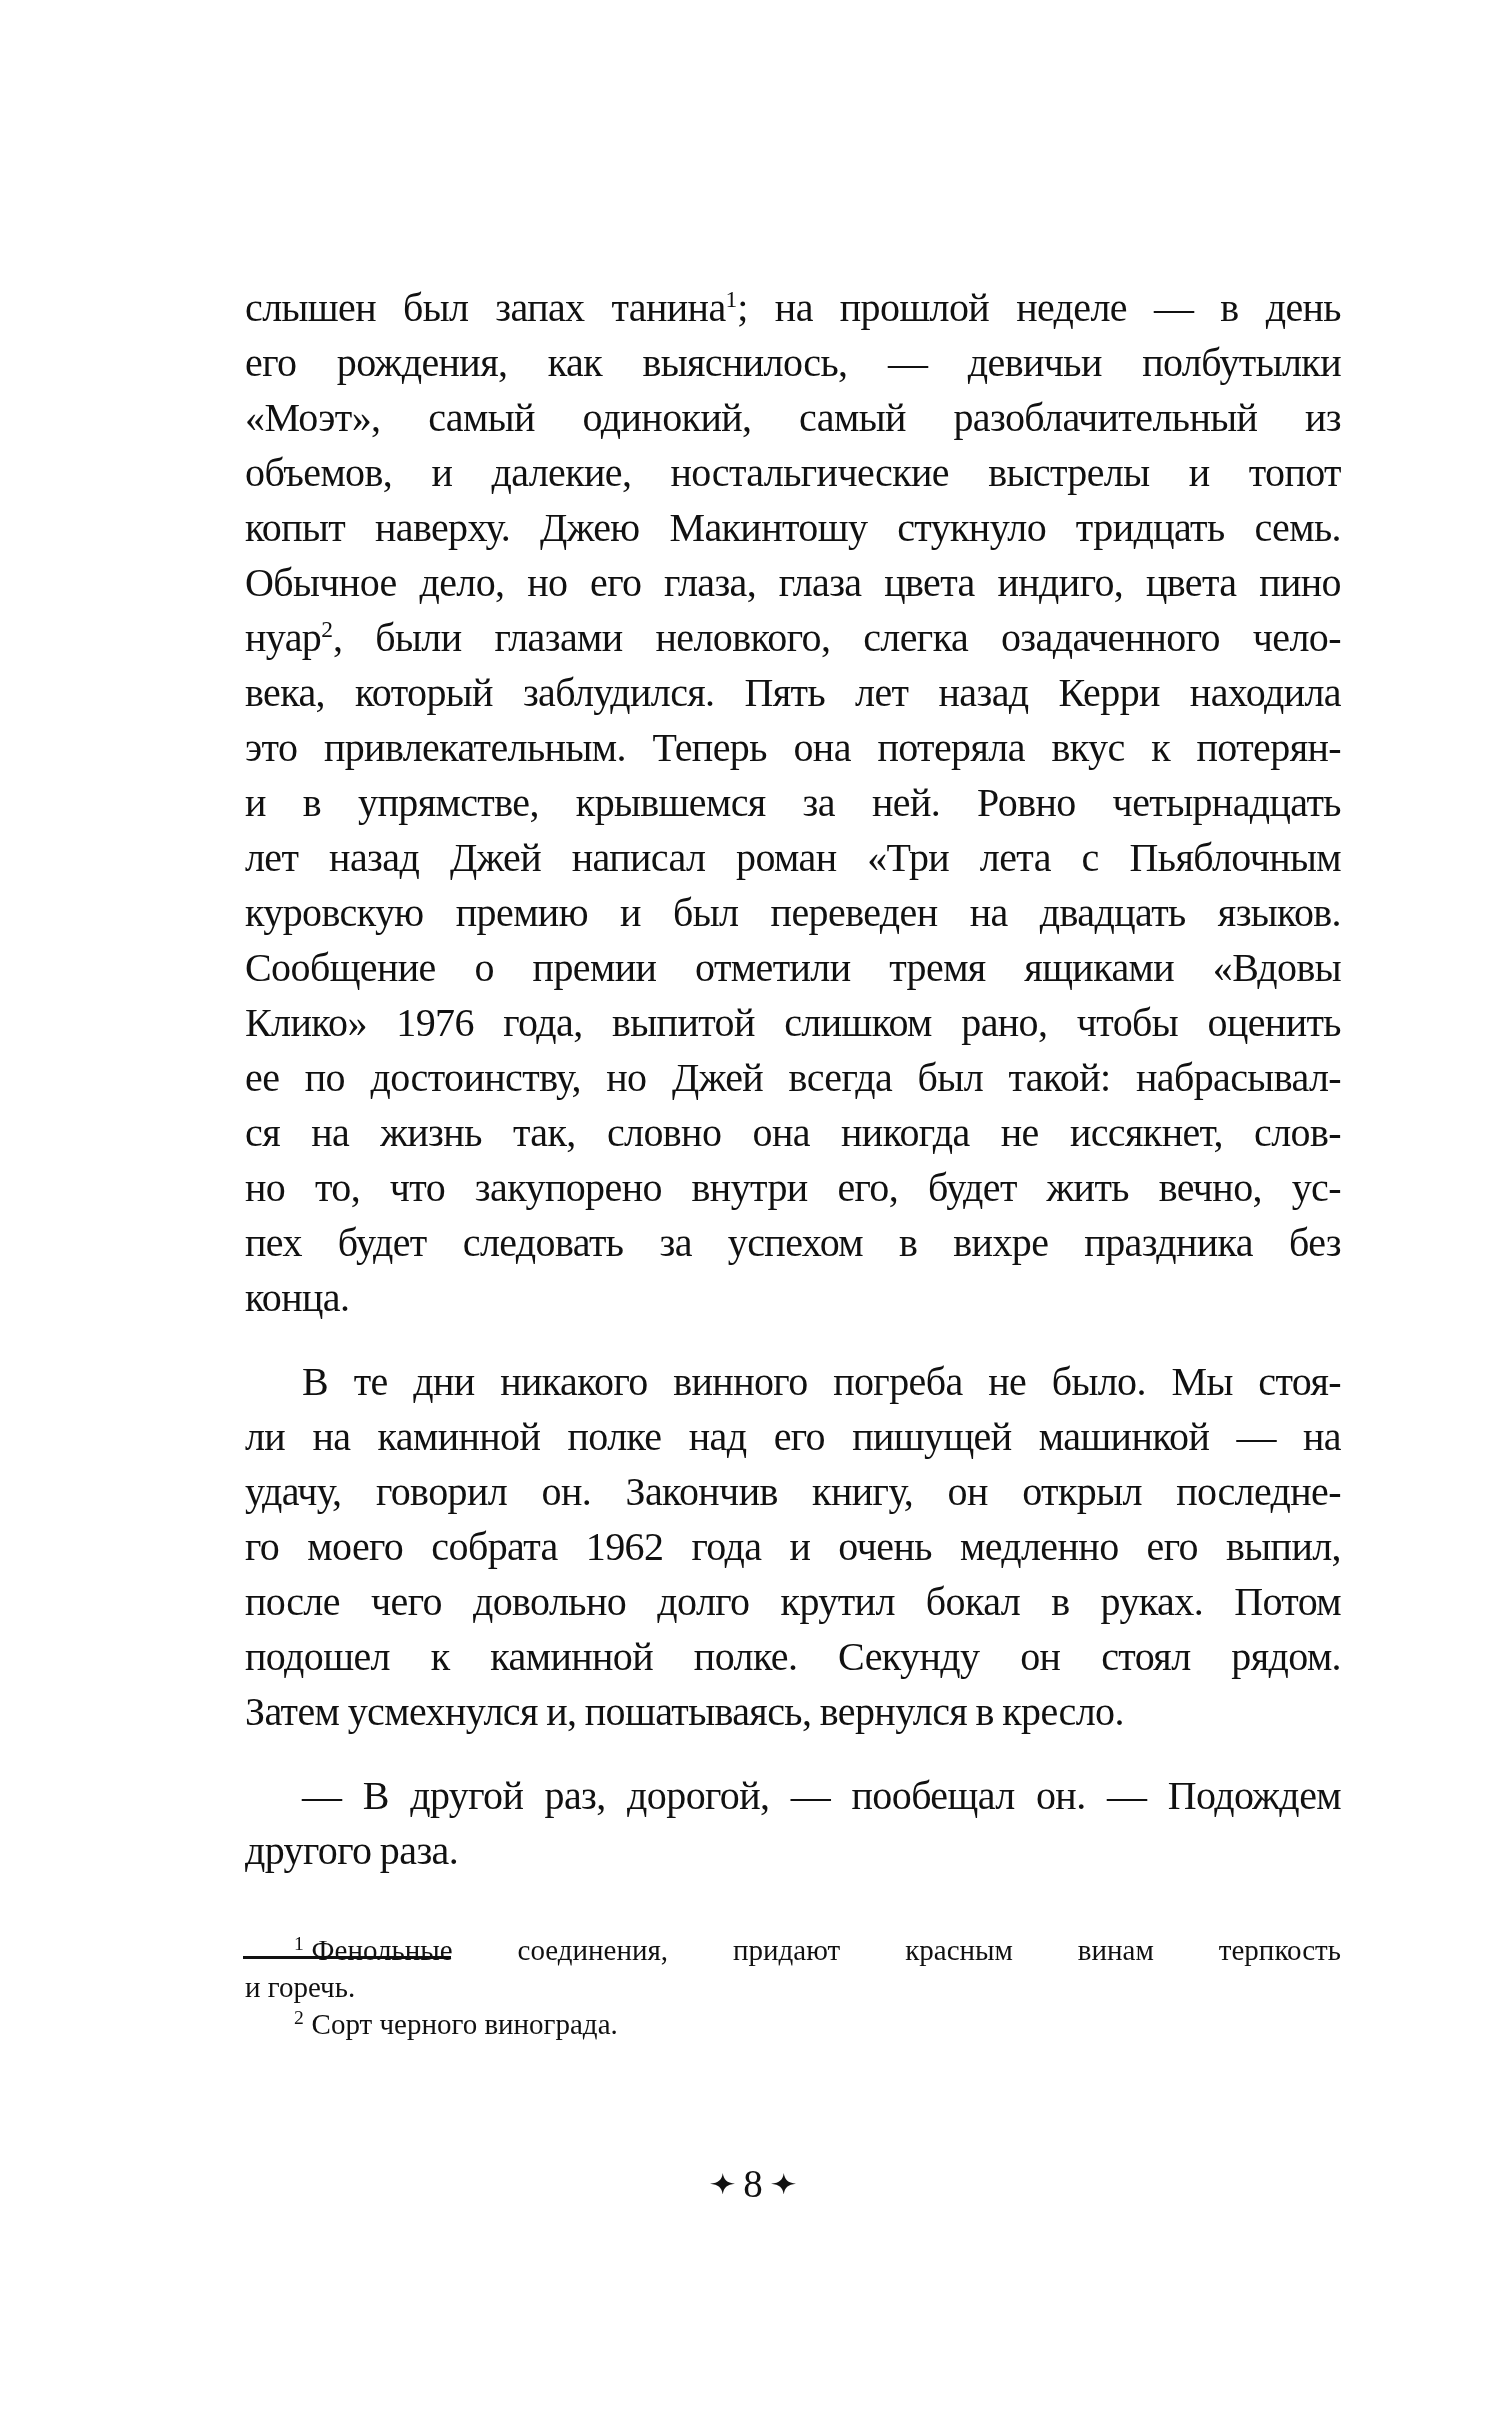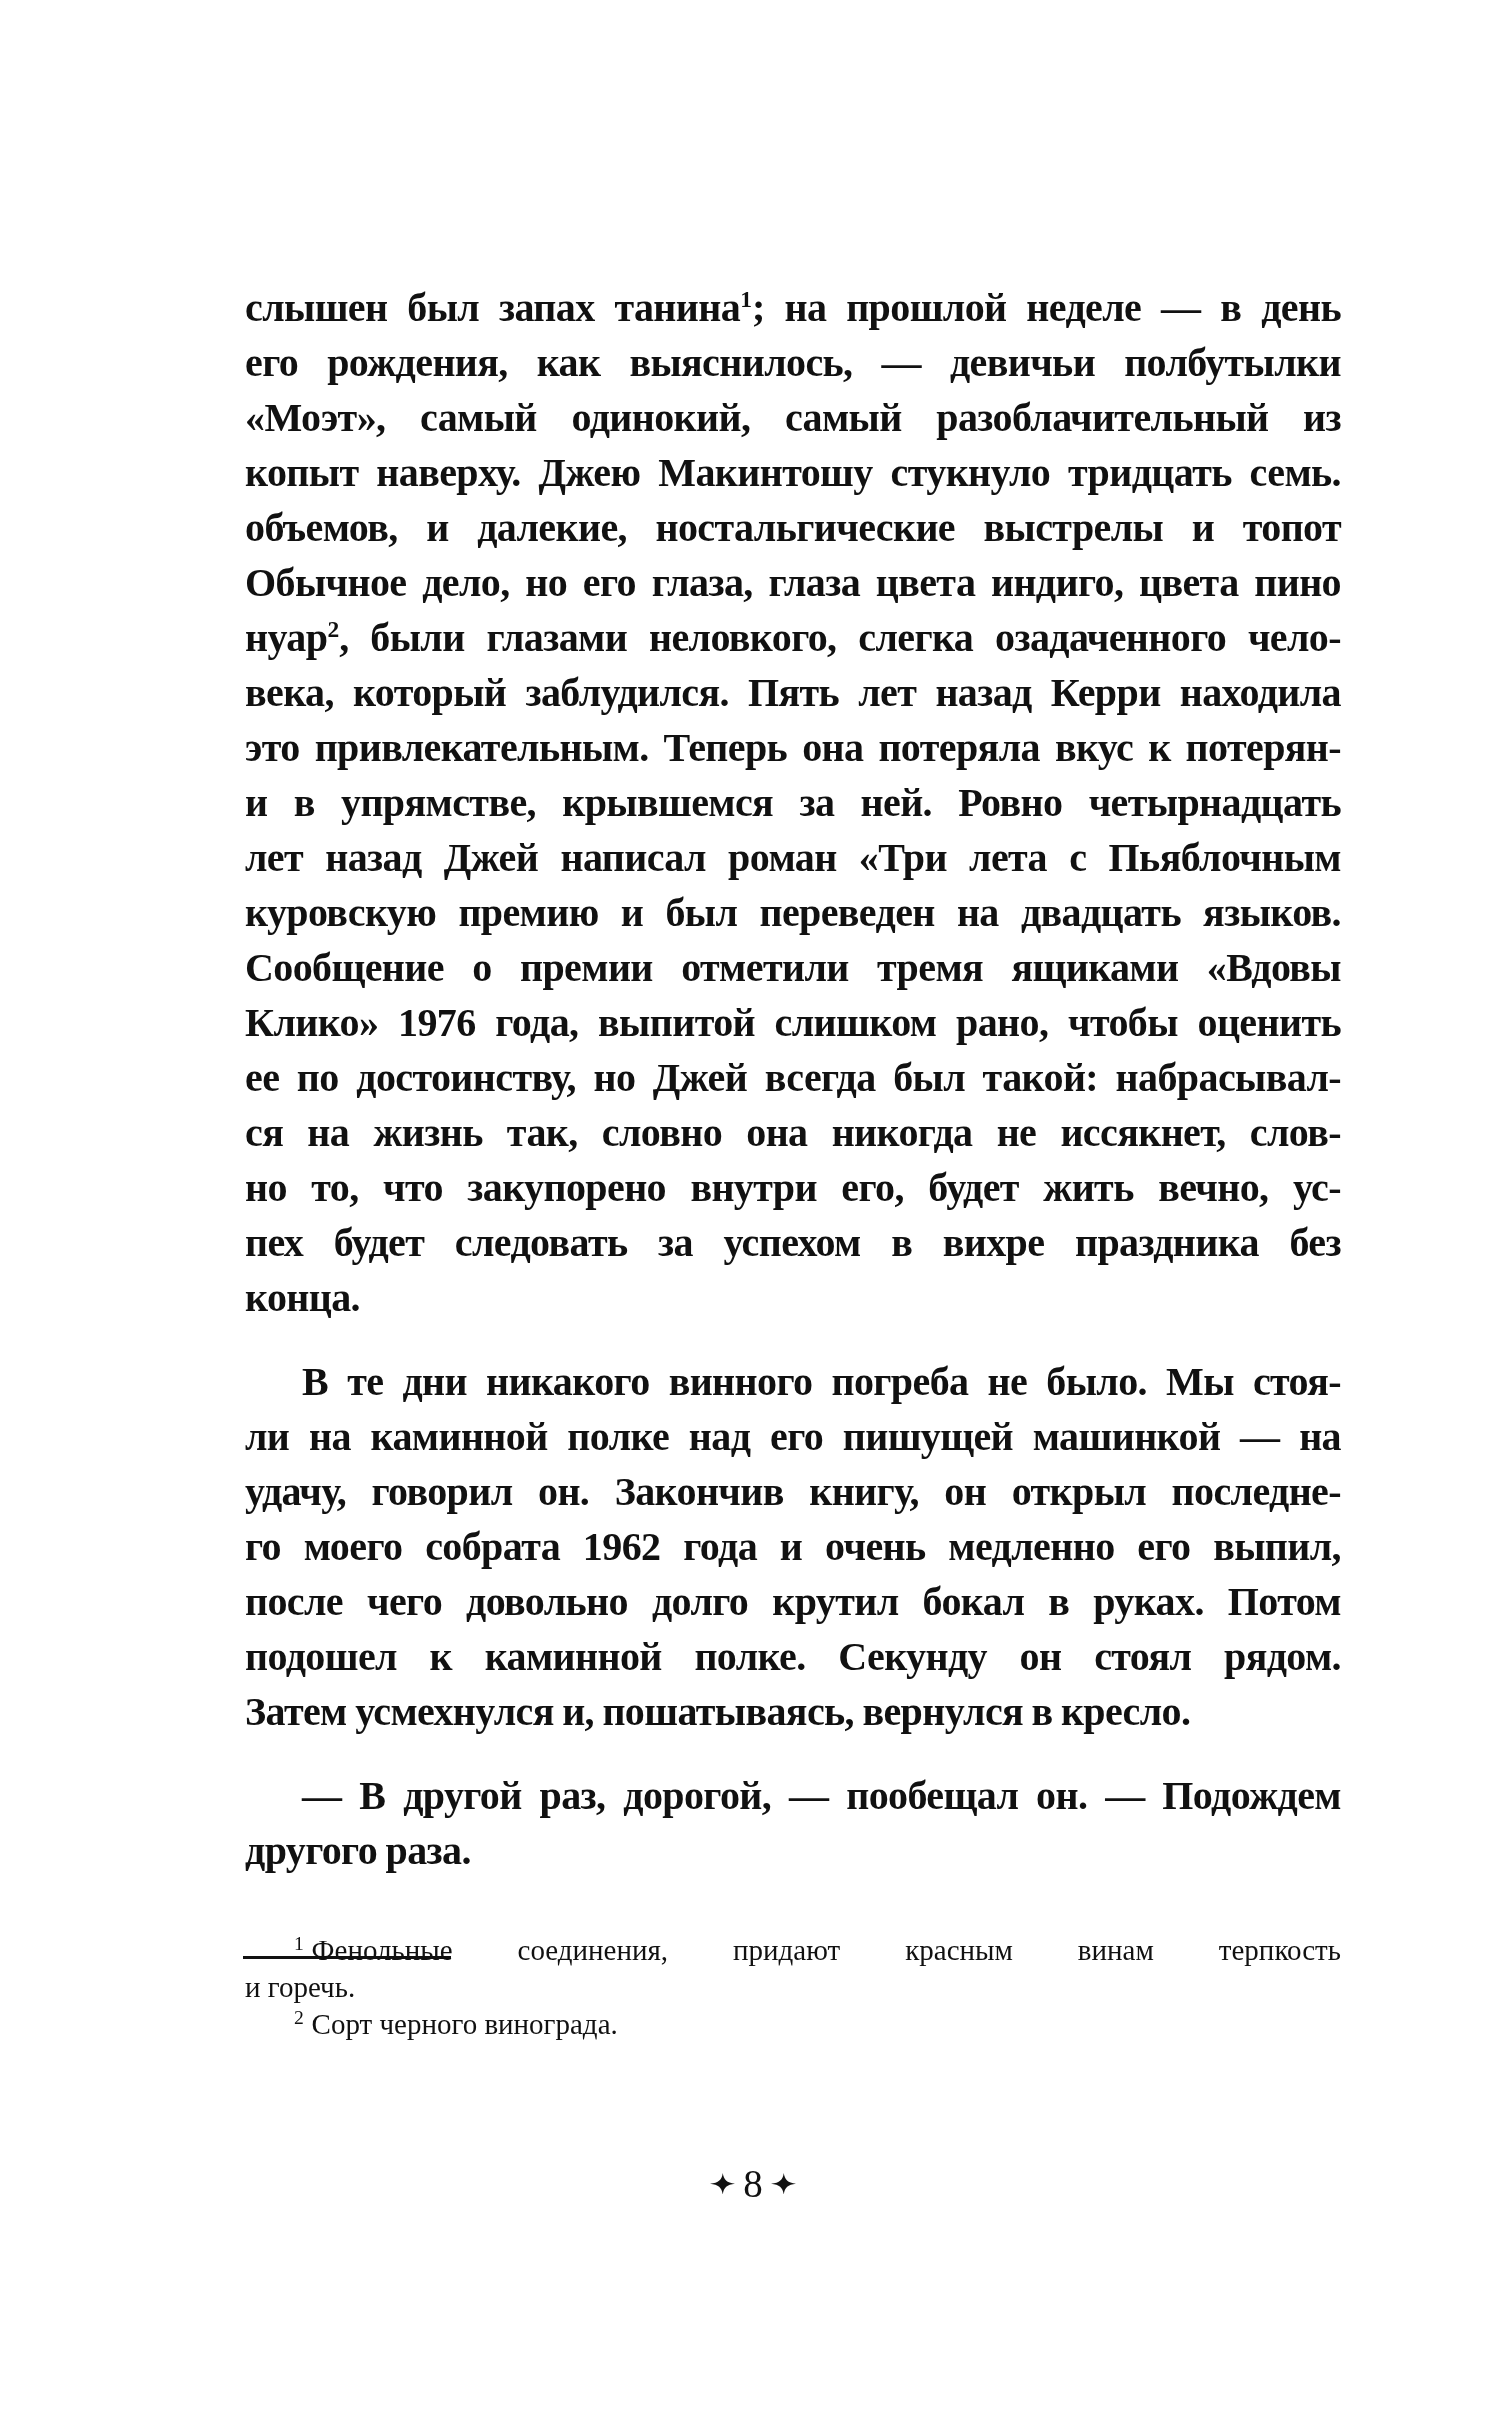--- a/index.html
+++ b/index.html
@@ -30,21 +30,20 @@
     .line {
       display: block;
       height: 55px;
       line-height: 55px;
       font-size: 40px;
       text-align: justify;
       text-align-last: justify;
       white-space: nowrap;
       letter-spacing: -0.6px;
       word-spacing: -1px;
-      font-weight: bold;
     }
     .line.last {
       text-align-last: left;
     }
     .line.indent {
       padding-left: 57px;
       margin-top: 29px;
     }
     sup.fn {
       font-size: 23.5px;
@@ -109,22 +108,22 @@
 <body>
 
 <div class="page">
 
   <div class="body-text">
 
     <div>
       <div class="line"><span>слышен был запах танина</span><sup class="fn">1</sup><span>; на прошлой неделе — в день</span></div>
       <div class="line">его рождения, как выяснилось, — девичьи полбутылки</div>
       <div class="line">«Моэт», самый одинокий, самый разоблачительный из</div>
+      <div class="line">объемов, и далекие, ностальгические выстрелы и топот</div>
       <div class="line">копыт наверху. Джею Макинтошу стукнуло тридцать семь.</div>
-      <div class="line">объемов, и далекие, ностальгические выстрелы и топот</div>
       <div class="line">Обычное дело, но его глаза, глаза цвета индиго, цвета пино</div>
       <div class="line"><span>нуар</span><sup class="fn">2</sup><span>, были глазами неловкого, слегка озадаченного чело-</span></div>
       <div class="line">века, который заблудился. Пять лет назад Керри находила</div>
       <div class="line">это привлекательным. Теперь она потеряла вкус к потерян-</div>
       <div class="line">и в упрямстве, крывшемся за ней. Ровно четырнадцать</div>
       <div class="line">лет назад Джей написал роман «Три лета с Пьяблочным</div>
       <div class="line">куровскую премию и был переведен на двадцать языков.</div>
       <div class="line">Сообщение о премии отметили тремя ящиками «Вдовы</div>
       <div class="line">Клико» 1976 года, выпитой слишком рано, чтобы оценить</div>
       <div class="line">ее по достоинству, но Джей всегда был такой: набрасывал-</div>

